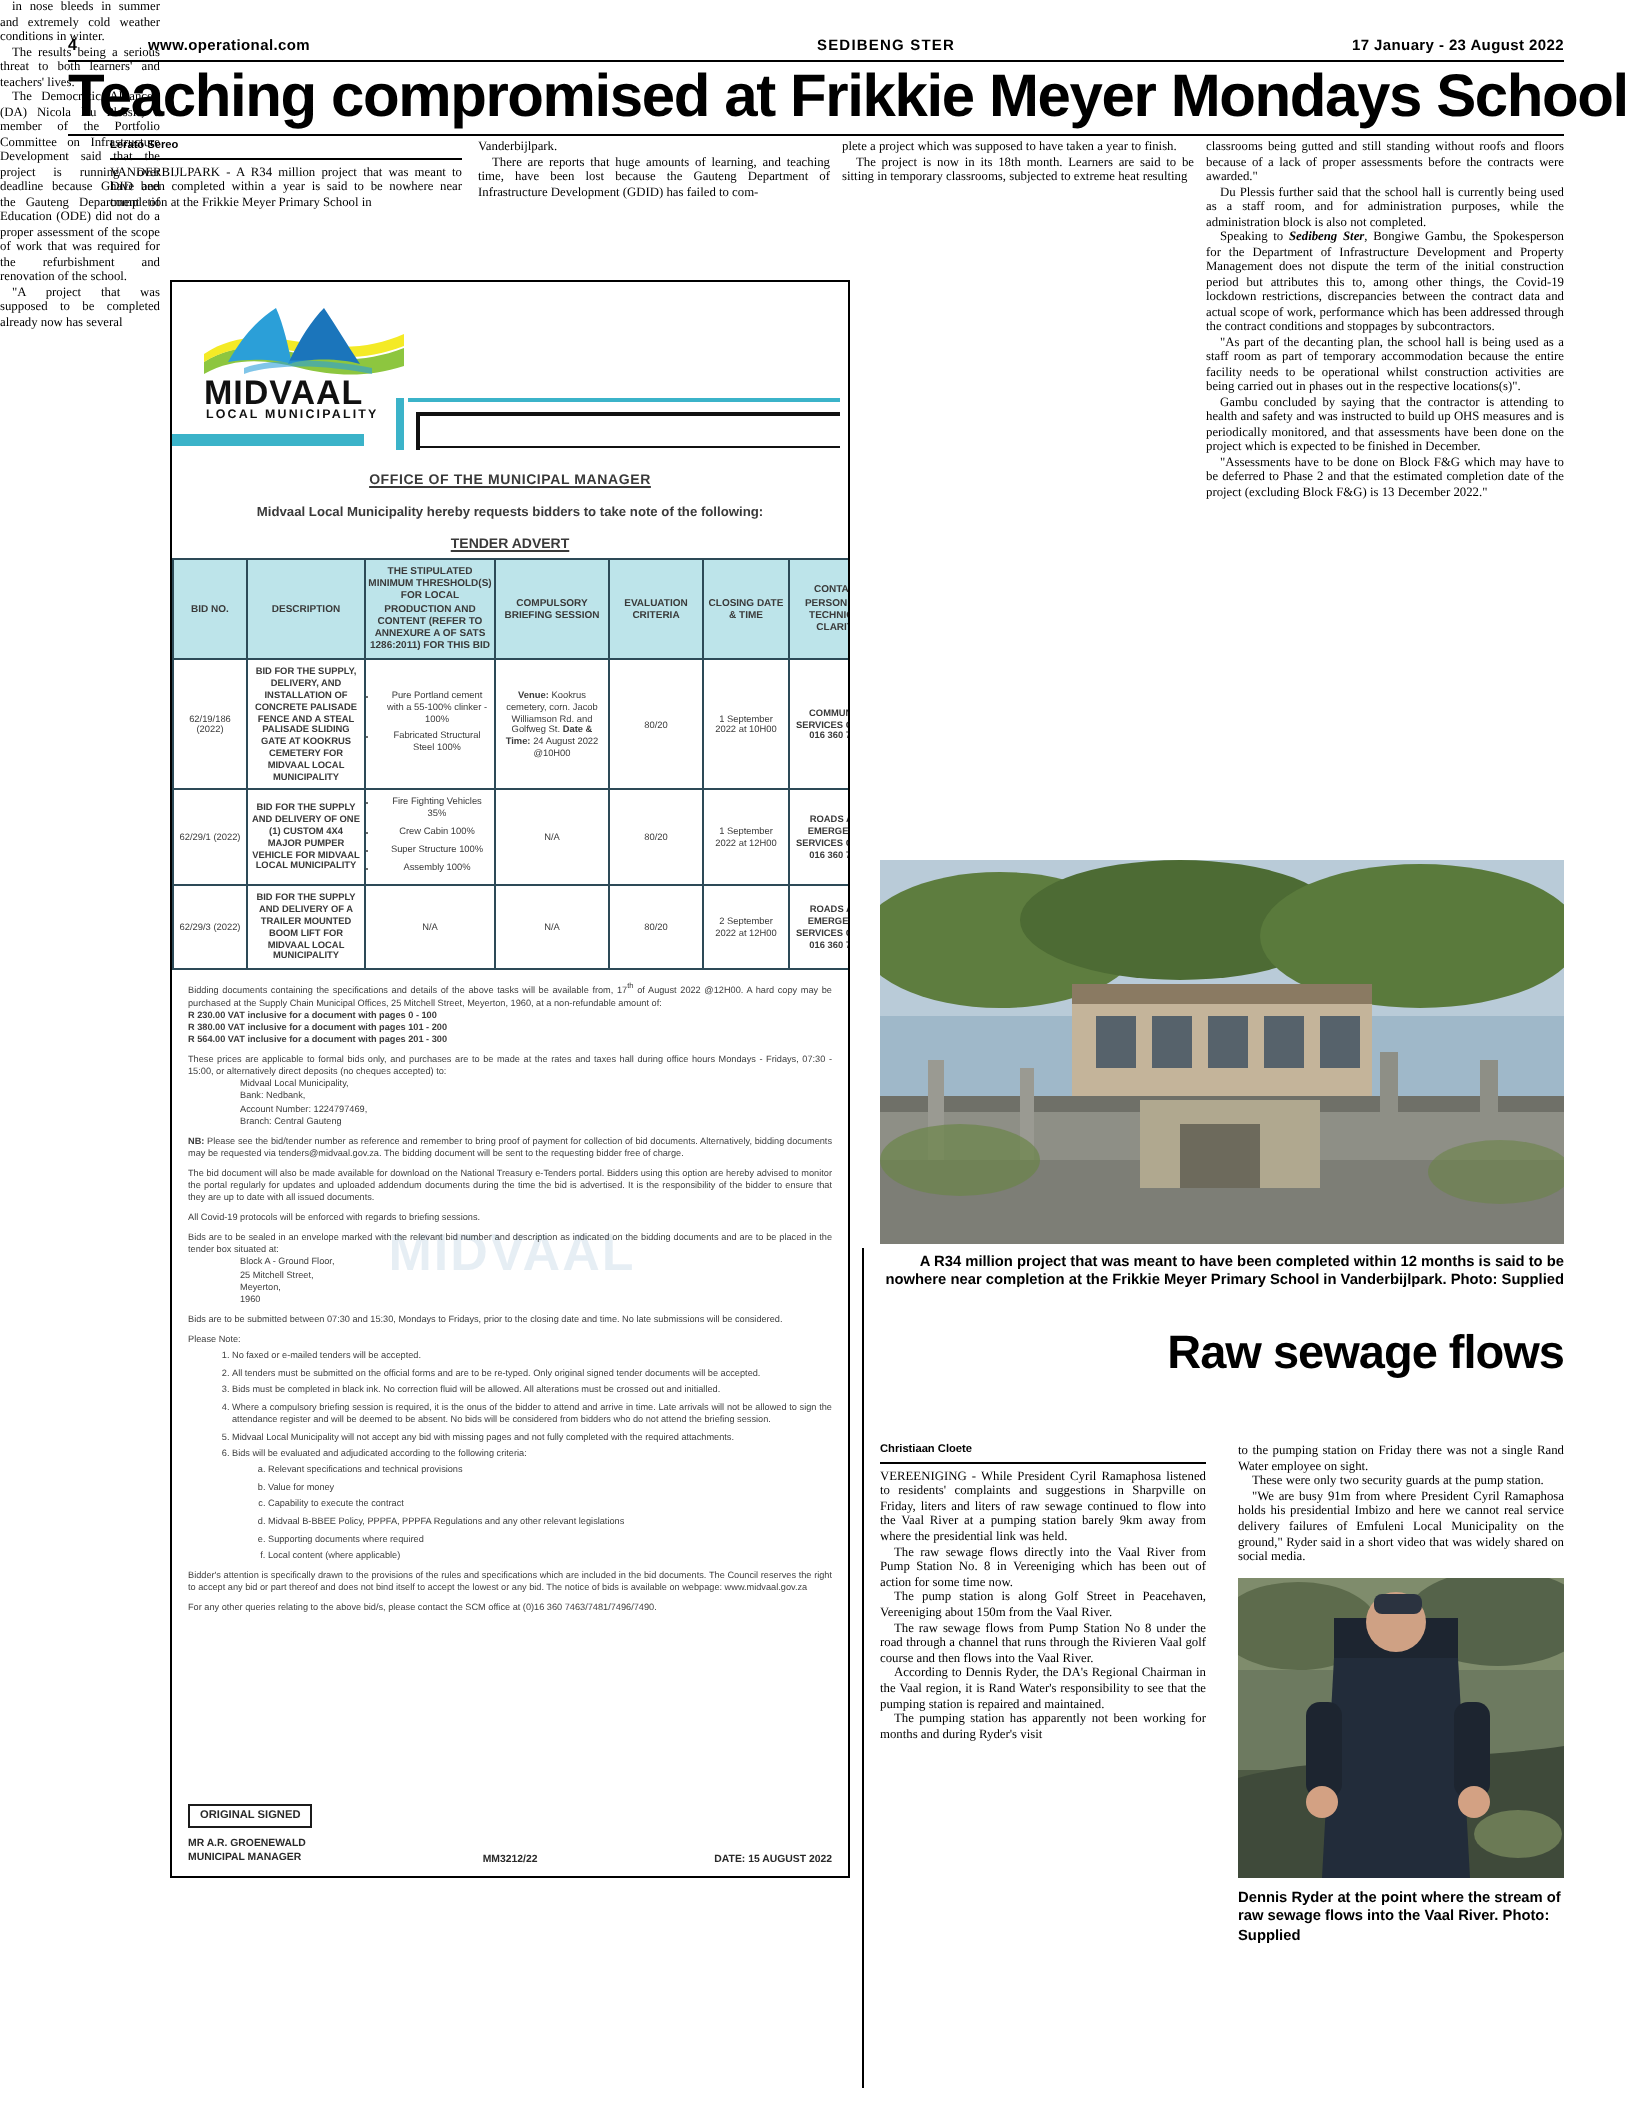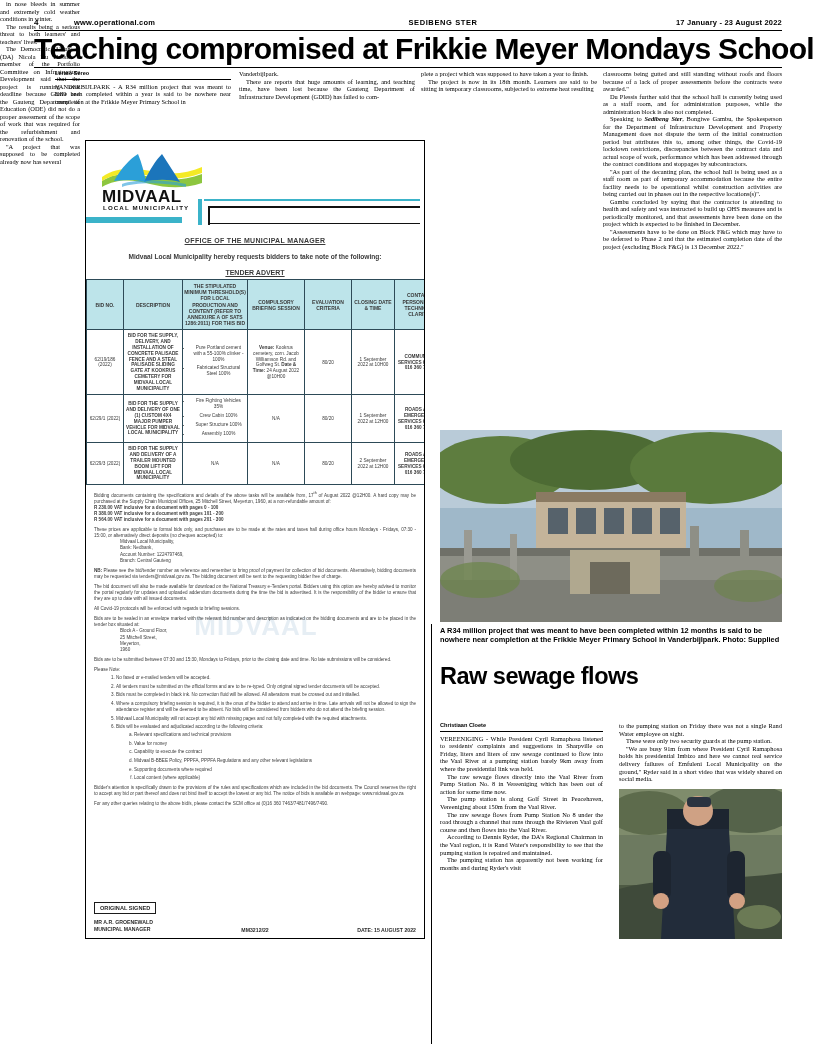--- a/index.html
+++ b/index.html
@@ -242,27 +242,27 @@
   
   .photo-school {
     position: absolute; left: 440px; top: 430px;
     width: 342px; height: 192px;
     overflow: hidden;
     background: #6a8a4e;
   }
   .photo-caption1 {
     position: absolute; left: 440px; top: 626px; width: 342px;
     font-family: "Liberation Sans", sans-serif;
-    font-weight: bold; font-size: 7.4px; line-height: 9.4px;
+    font-weight: bold; font-size: 7.4px; line-height: 9.4px; text-align: right;
   }
 
   
   .headline2 {
     position: absolute; left: 440px; top: 664px; width: 342px;
-    text-align: left;
+    text-align: right;
     font-family: "Liberation Sans", sans-serif;
     font-weight: bold; font-size: 23.5px; line-height: 25px;
     letter-spacing: -0.5px;
   }
 
   
   .col2x {
     position: absolute;
     font-family: "Liberation Serif", serif;
     font-size: 6.4px; line-height: 7.6px; text-align: justify;
@@ -553,20 +553,21 @@
       <circle cx="79" cy="22" r="15" fill="#cfa184"></circle>
       <rect x="68" y="8" width="24" height="10" rx="4" fill="#2b3340"></rect>
       <rect x="34" y="62" width="18" height="48" rx="7" fill="#1d2530"></rect>
       <rect x="108" y="62" width="18" height="48" rx="7" fill="#1d2530"></rect>
       <circle cx="42" cy="112" r="8" fill="#d3a183"></circle>
       <circle cx="118" cy="112" r="8" fill="#d3a183"></circle>
       <ellipse cx="140" cy="128" rx="22" ry="12" fill="#6b7a55"></ellipse>
     </svg>
   </div>
 
+  <div class="photo-caption2" style="top: 943.75px;">Dennis Ryder at the point where the stream of raw sewage flows into the Vaal River. Photo: Supplied</div>
 
   <div class="col2x" id="s2col2" style="top:722px;">
     <div style="height:0px;"></div>
   </div>
 
   <div class="col2x" style="left:619px; top:722px; width:163px;">
     <p class="lead">to the pumping station on Friday there was not a single Rand Water employee on sight.</p>
     <p>These were only two security guards at the pump station.</p>
     <p>"We are busy 91m from where President Cyril Ramaphosa holds his presidential Imbizo and here we cannot real service delivery failures of Emfuleni Local Municipality on the ground," Ryder said in a short video that was widely shared on social media.</p>
   </div>

